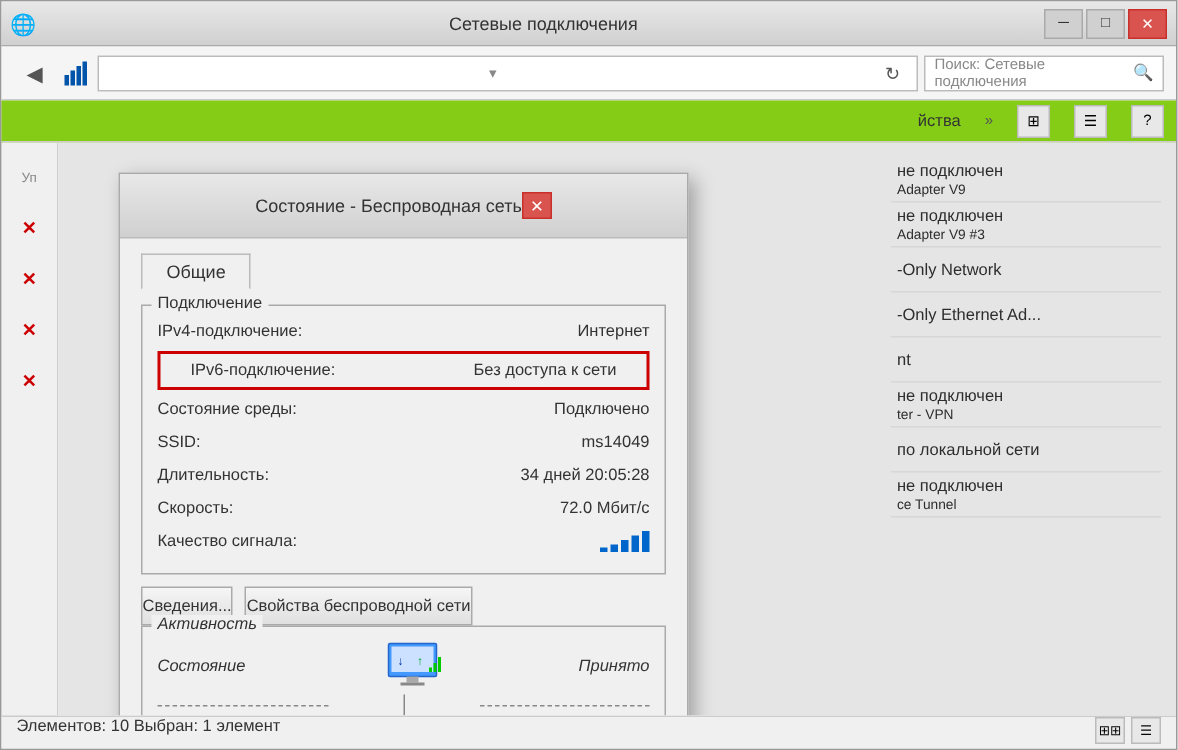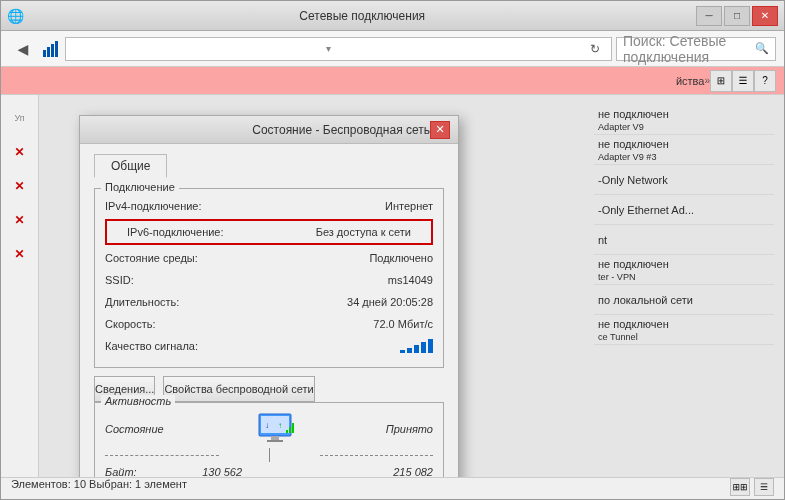--- a/index.html
+++ b/index.html
@@ -119,21 +119,21 @@
       height: 24px;
       border: 1px solid #bbb;
       background: white;
       padding: 0 6px;
       font-size: 11px;
       display: flex;
       align-items: center;
       gap: 4px;
     }
 
-    .search-text { color: #888; font-size: 14px; flex: 1; }
+    .search-text { color: #888; font-size: 10px; flex: 1; }
     .search-icon { color: #555; }
 
     .main-content {
       display: flex;
       flex: 1;
       overflow: hidden;
     }
 
     .sidebar {
       width: 38px;
@@ -203,25 +203,25 @@
       top: 20px;
       left: 40px;
       width: 380px;
       background: #f0f0f0;
       border: 1px solid #aaa;
       box-shadow: 4px 4px 12px rgba(0,0,0,0.3);
       z-index: 20;
     }
 
     .dialog-titlebar {
-      height: 28px;
+      height: 43px;
       background: linear-gradient(to bottom, #e8e8e8, #d0d0d0);
       display: flex;
       align-items: center;
-      justify-content: flex-end;
+      justify-content: center;
       padding: 0 8px;
       border-bottom: 1px solid #bbb;
     }
 
     .dialog-close-btn {
       width: 20px;
       height: 18px;
       background: #d9534f;
       border: 1px solid #c9302c;
       color: white;
@@ -430,21 +430,21 @@
       <span class="address-text"></span>
       <span style="color:#888; font-size:10px;">▾</span>
       <button class="refresh-btn">↻</button>
     </div>
     <div class="search-bar">
       <span class="search-text">Поиск: Сетевые подключения</span>
       <span class="search-icon">🔍</span>
     </div>
   </div>
 
-  <div style="height:28px; background:#fca5a5; border-bottom:1px solid #ccc; display:flex; align-items:center; padding:0 8px; justify-content:flex-end; gap:0;">
+  <div style="height:28px; background:#84cc16; border-bottom:1px solid #ccc; display:flex; align-items:center; padding:0 8px; justify-content:flex-end; gap:16px;">
     <span style="font-size:11px; color:#333;">йства</span>
     <span style="font-size:10px; color:#555;">»</span>
     <div style="width:22px; height:22px; border:1px solid #bbb; background:#e8e8e8; display:flex; align-items:center; justify-content:center; font-size:10px; cursor:pointer;">⊞</div>
     <div style="width:22px; height:22px; border:1px solid #bbb; background:#e8e8e8; display:flex; align-items:center; justify-content:center; font-size:10px; cursor:pointer;">☰</div>
     <div style="width:22px; height:22px; border:1px solid #bbb; background:#e8e8e8; display:flex; align-items:center; justify-content:center; font-size:10px; cursor:pointer;">?</div>
   </div>
 
   <div class="main-content">
 
     <div class="sidebar">

